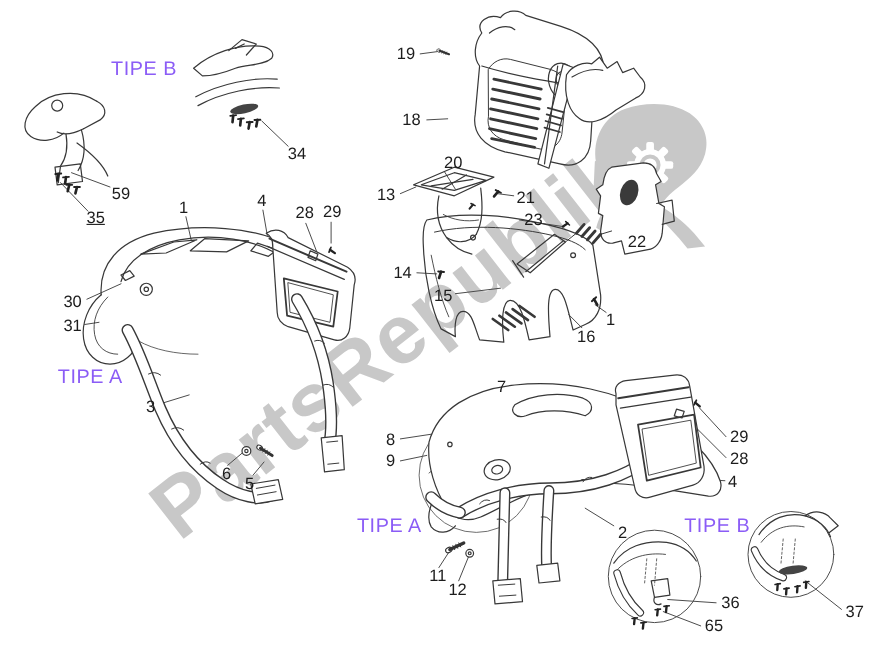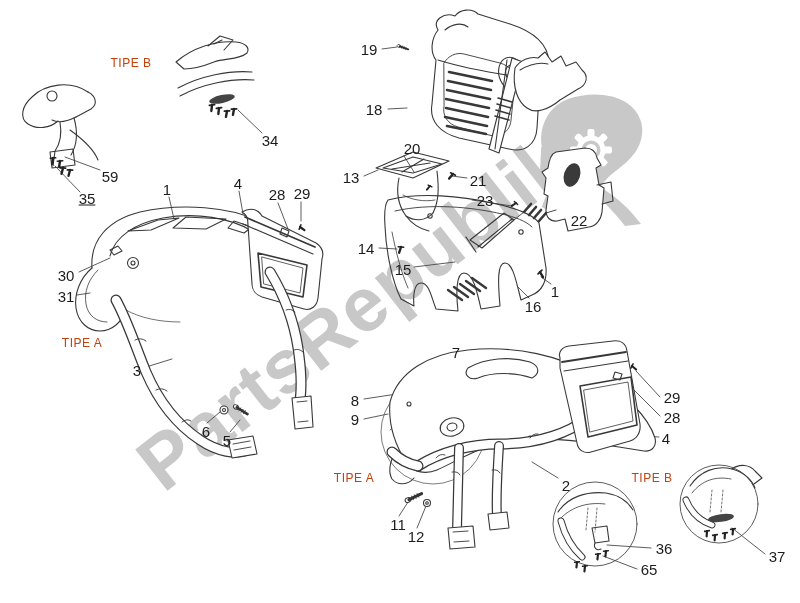--- a/index.html
+++ b/index.html
@@ -31,22 +31,22 @@
   .callout{
     position:absolute;
     transform:translate(-50%,-50%);
     font-size:15px;
     color:#1c1c1c;
     white-space:nowrap;
   }
   .type-label{
     position:absolute;
     transform:translate(-50%,-50%);
-    font-size:12px;
-    color:#c2410c;
+    font-size:18px;
+    color:#8b5cf6;
     letter-spacing:0.5px;
     white-space:nowrap;
   }
 </style>
 </head>
 <body>
 
 <div id="canvas">
 
   <div class="watermark-text">PartsRepublik</div>

